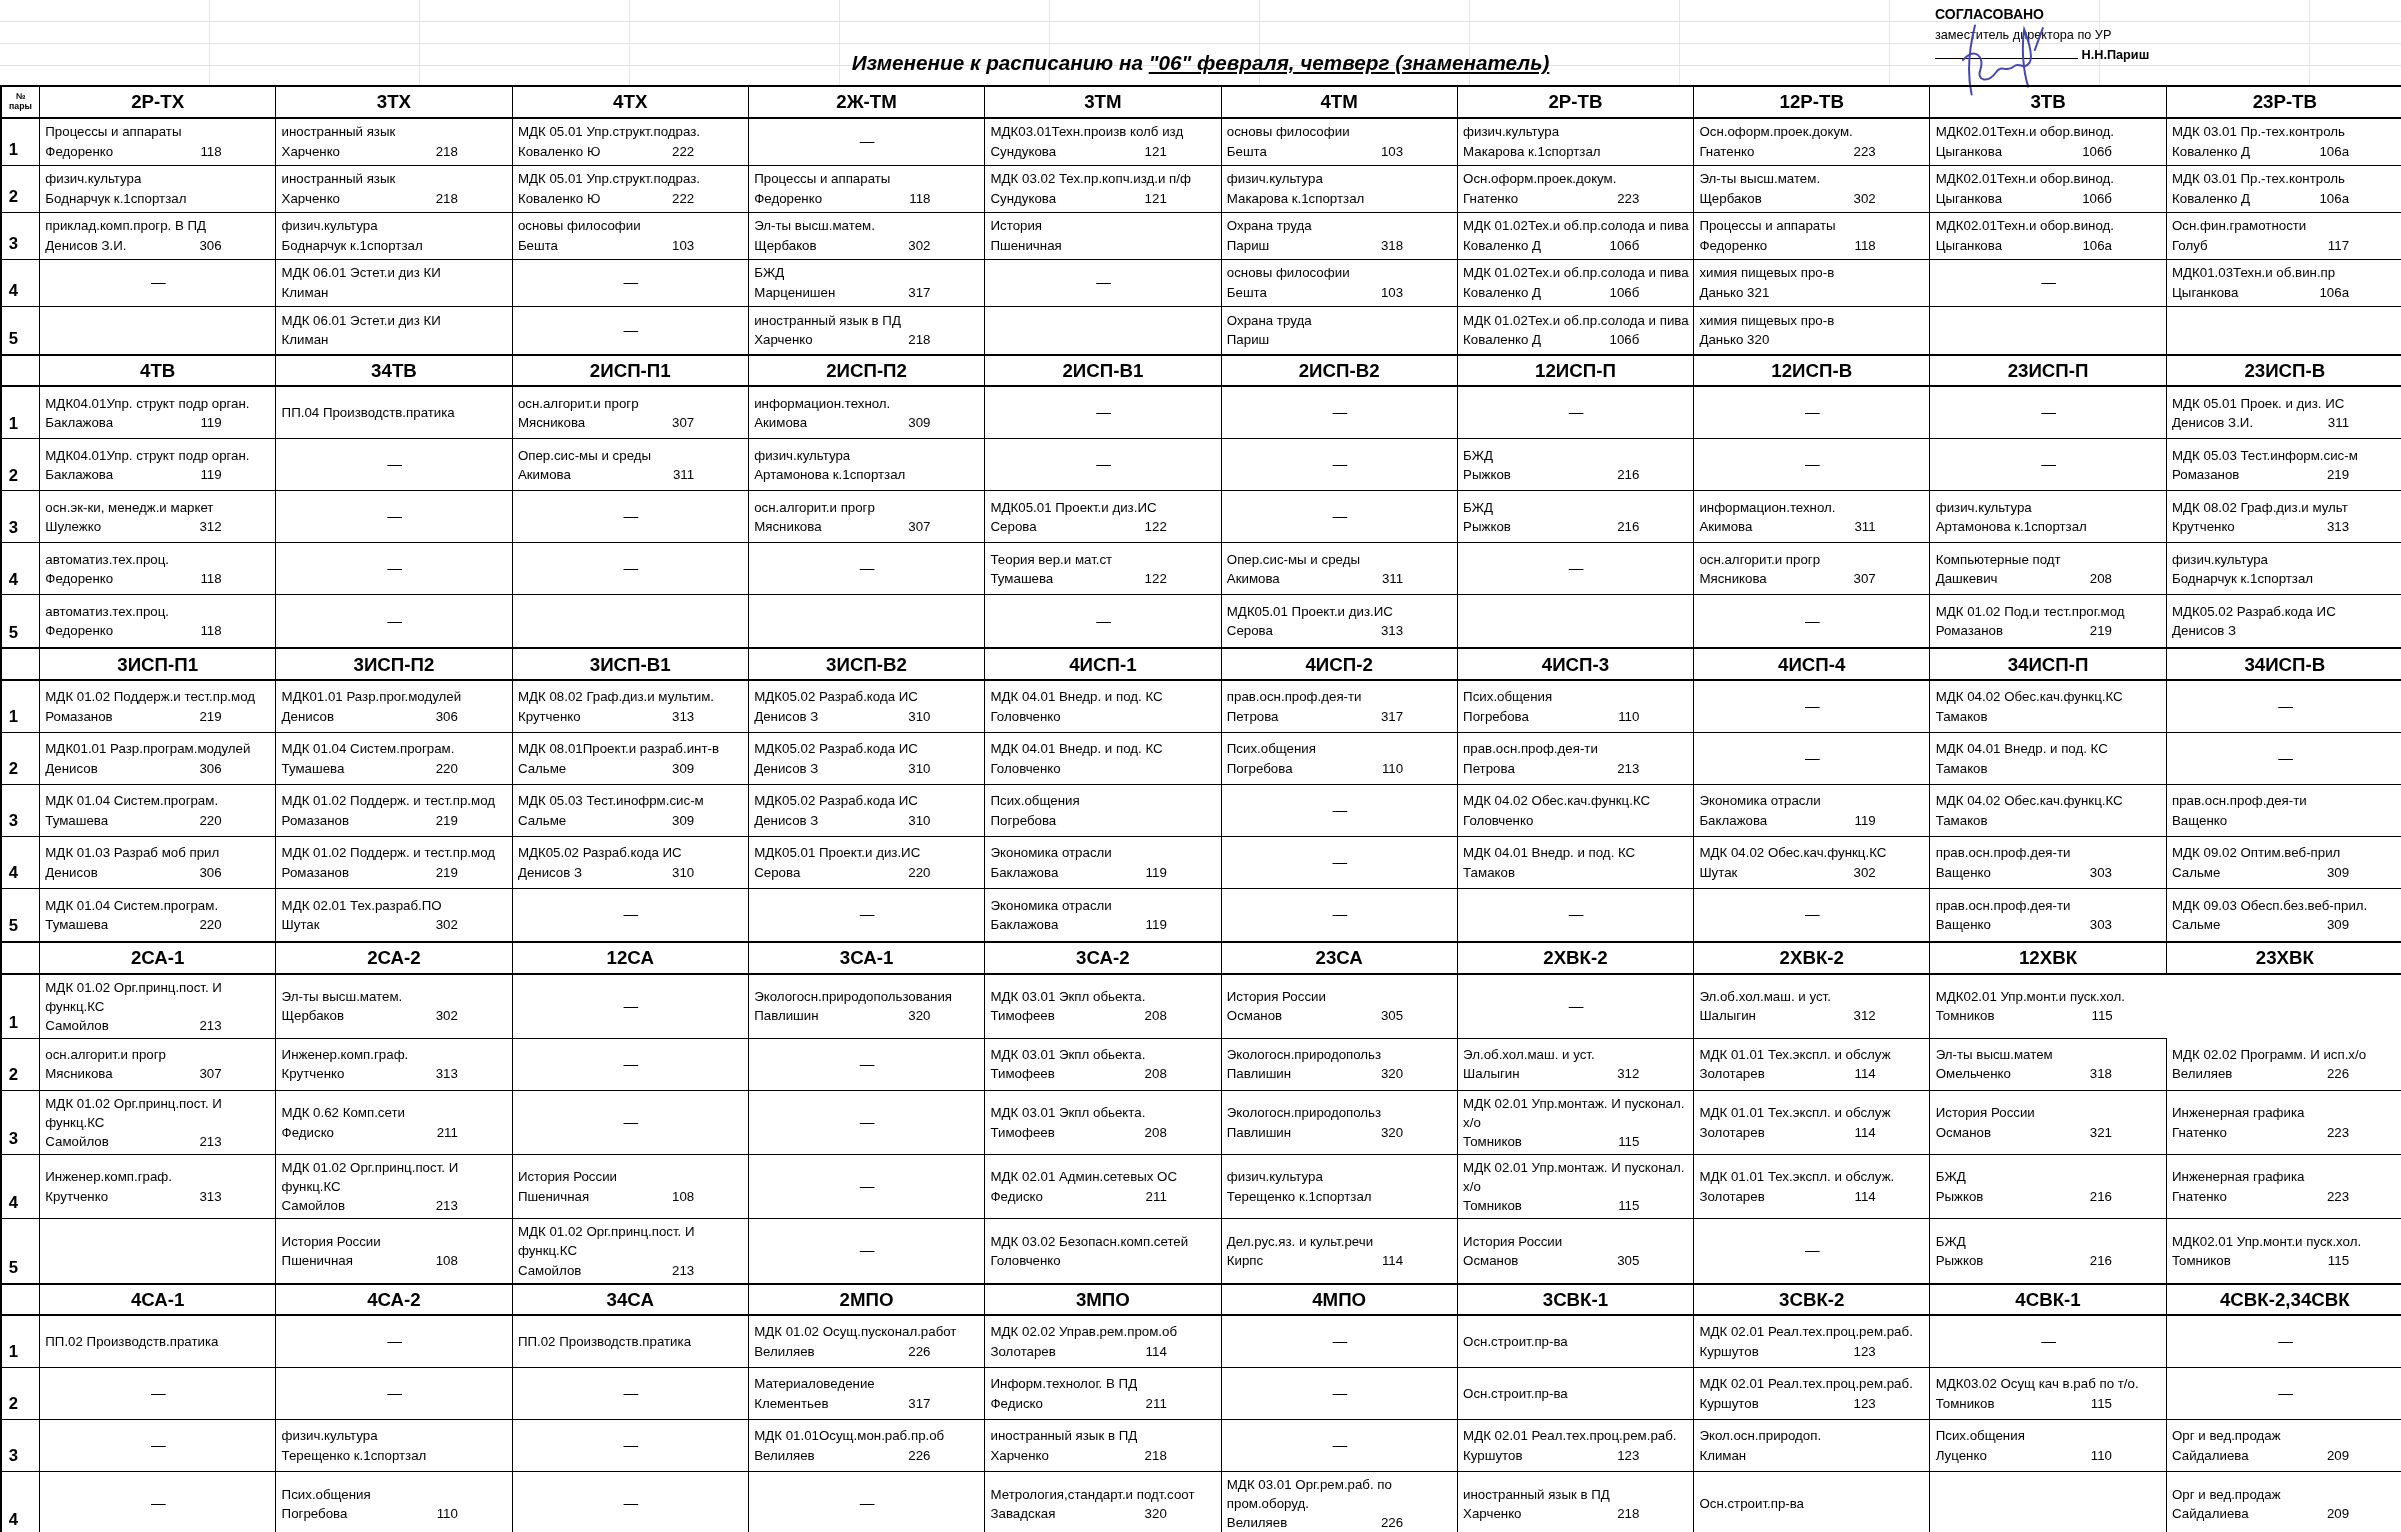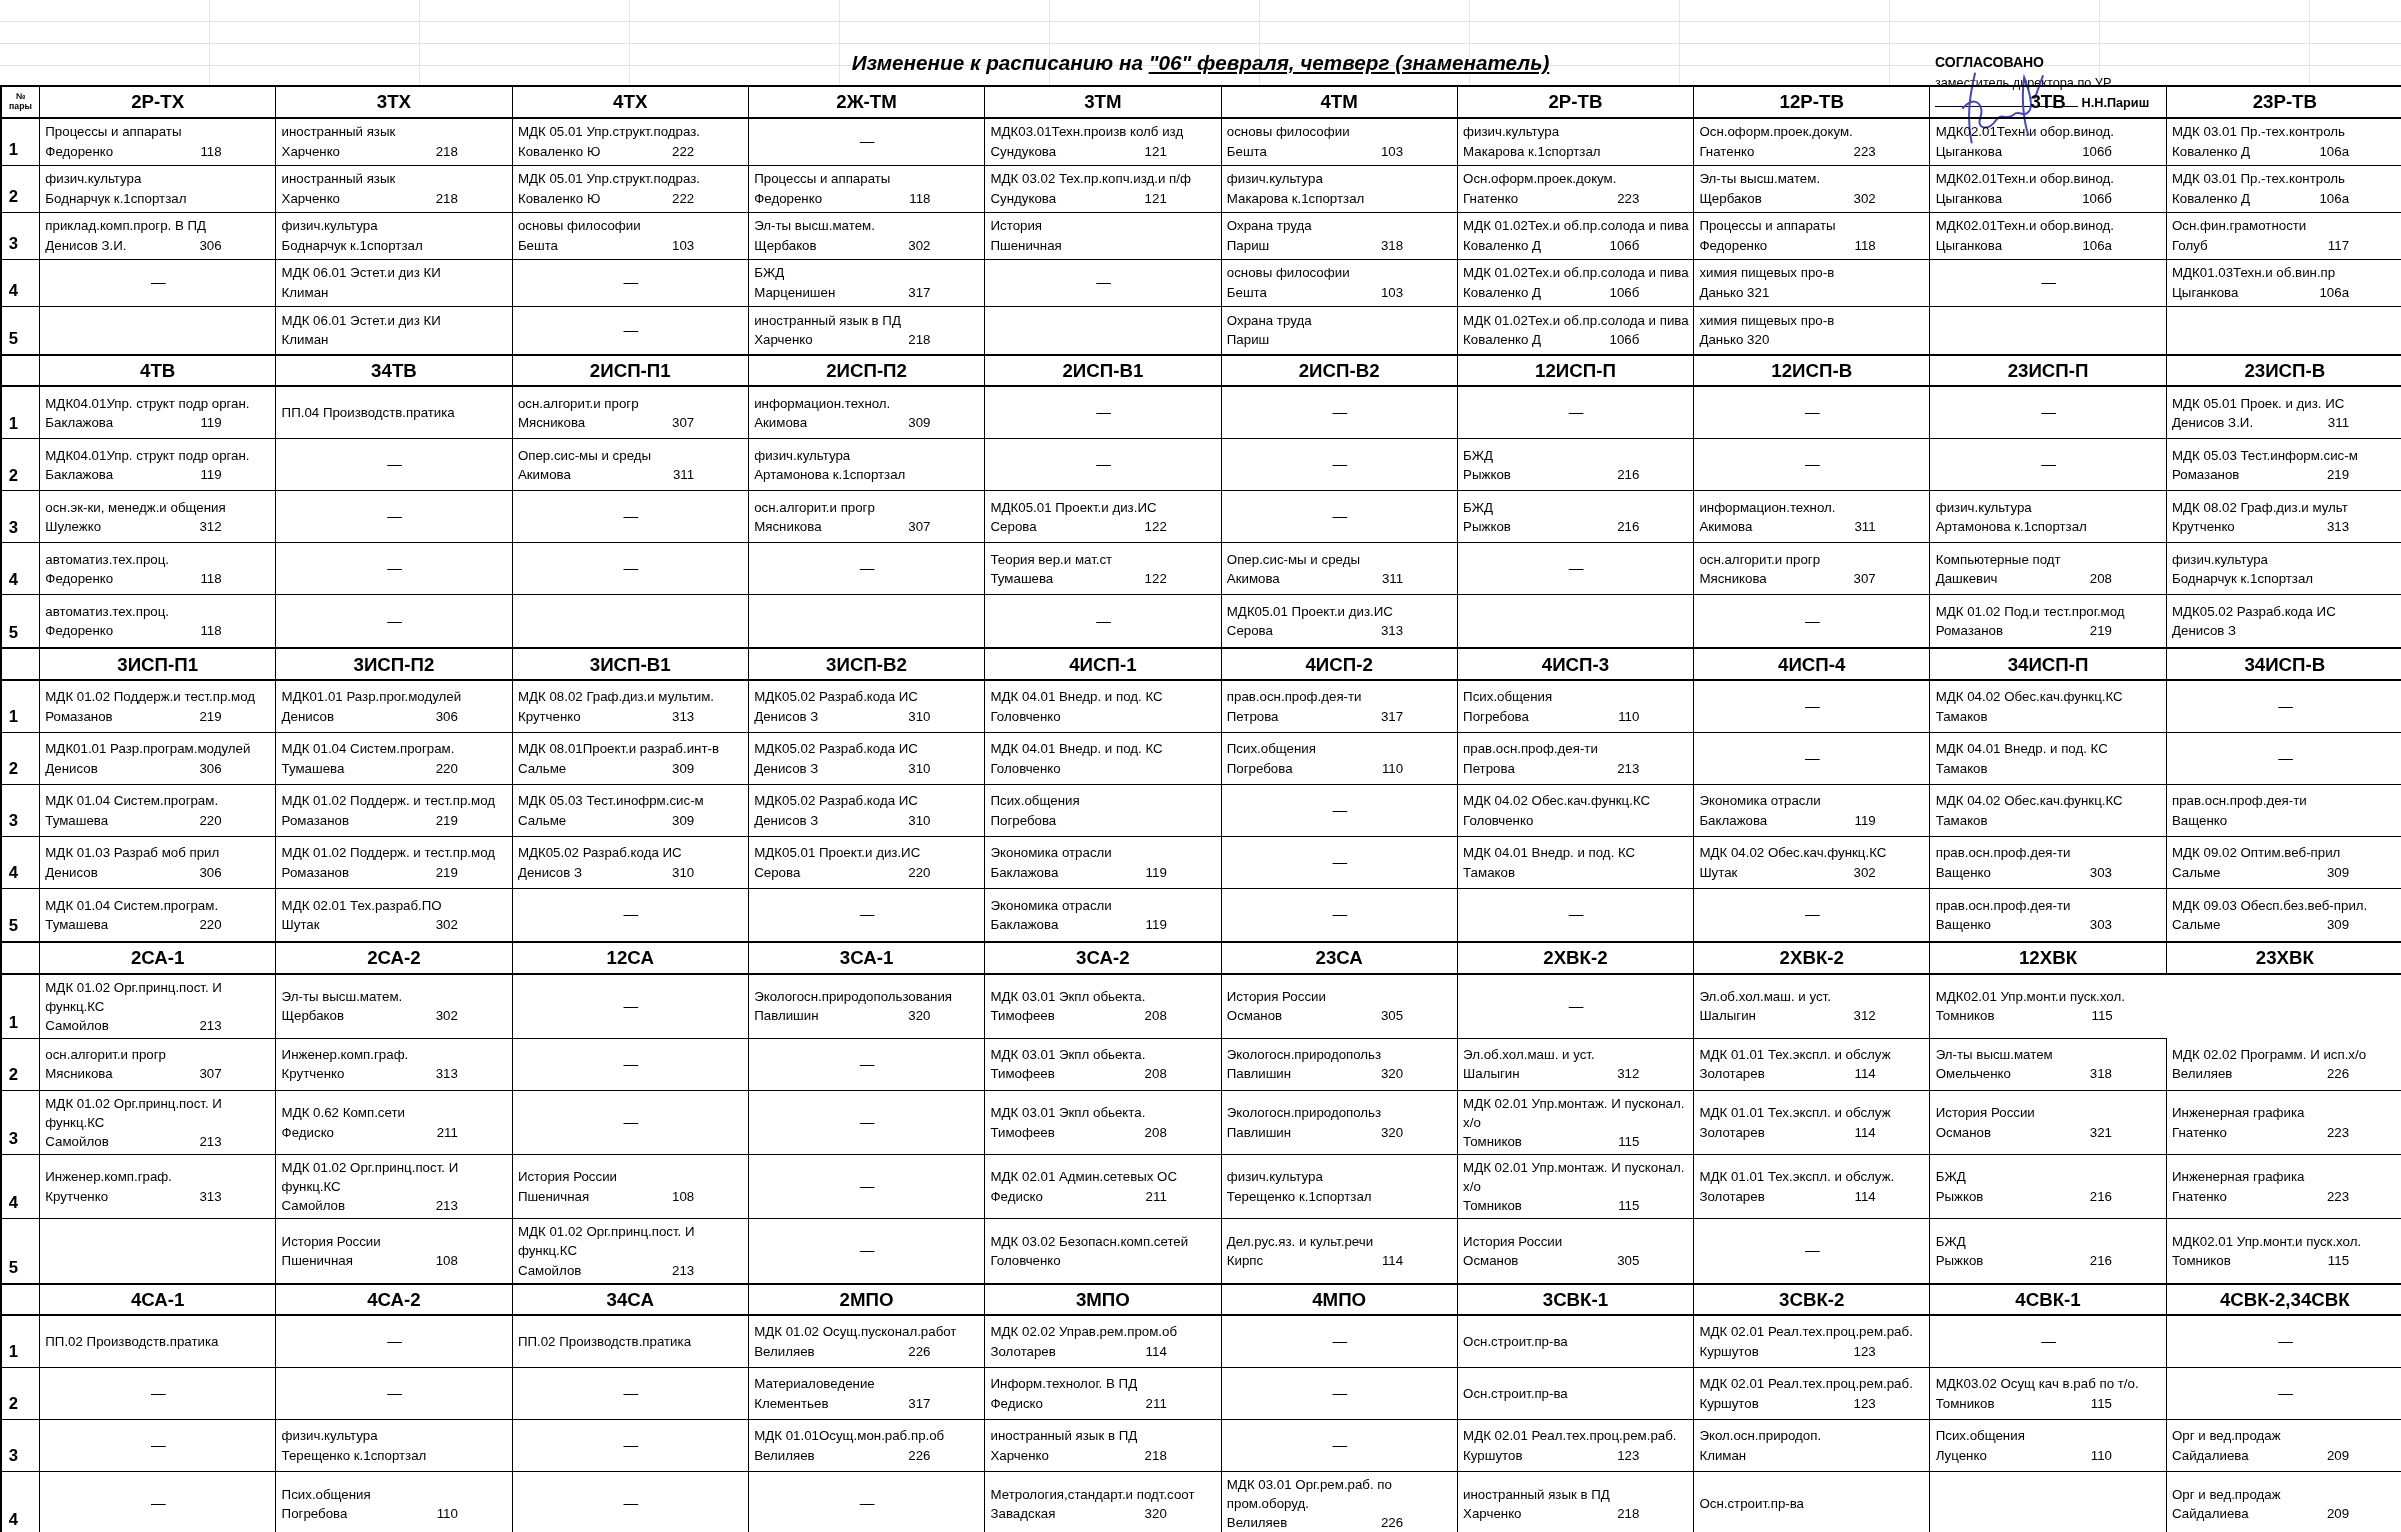--- a/index.html
+++ b/index.html
@@ -4,21 +4,21 @@
 <style>
   html,body{margin:0;padding:0;background:#fff;}
   body{width:2401px;height:1532px;position:relative;font-family:"Liberation Sans",sans-serif;color:#000;}
   
   .topstrip{position:absolute;left:0;top:0;width:2401px;height:85px;
     background-image:repeating-linear-gradient(to bottom,transparent 0,transparent 21px,#e2e2e2 21px,#e2e2e2 22px),
                      repeating-linear-gradient(to right,transparent 0,transparent 209px,#e6e6e6 209px,#e6e6e6 210px);}
   .title{position:absolute;left:0;top:51px;width:2401px;text-align:center;font-size:20.7px;font-weight:bold;font-style:italic;}
   .title .u{text-decoration:underline;}
   .approval{position:absolute;left:1935px;top:4px;font-size:12.7px;line-height:1.55;}
-  .approval .b{font-weight:bold;font-size:14px;margin-top:48px;}
+  .approval .b{font-weight:bold;font-size:14px;}
   .sigline{position:relative;font-weight:bold;}
   .sigline .rule{display:inline-block;width:143px;border-bottom:1px solid #000;height:1em;}
   .sig-svg{position:absolute;left:20px;top:-25px;}
   
   #schedule{position:absolute;left:0;top:85px;width:2401px;border-left:2px solid #000;border-right:2px solid #000;border-bottom:2px solid #000;}
   .sec{border-top:2.7px solid #000;}
   .row{display:grid;grid-template-columns:38px repeat(10,1fr);}
   .hrow{border-bottom:2.7px solid #000;}
   .cell{border-right:1px solid #000;border-bottom:1.3px solid #000;position:relative;
         display:flex;flex-direction:column;justify-content:center;padding:2.7px 4px 2.7px 5.3px;box-sizing:border-box;
@@ -491,21 +491,21 @@
           <div>МДК 05.03 Тест.информ.сис-м</div>
           <div class="tl">
             <span>Ромазанов</span>
             <span class="room">219</span>
           </div>
         </div>
       </div>
       <div class="row brow">
         <div class="cell pnum pcol">3</div>
         <div class="cell">
-          <div>осн.эк-ки, менедж.и общения</div>
+          <div>осн.эк-ки, менедж.и маркет</div>
           <div class="tl">
             <span>Шулежко</span>
             <span class="room">312</span>
           </div>
         </div>
         <div class="cell">
           <div class="dash">—</div>
         </div>
         <div class="cell">
           <div class="dash">—</div>

